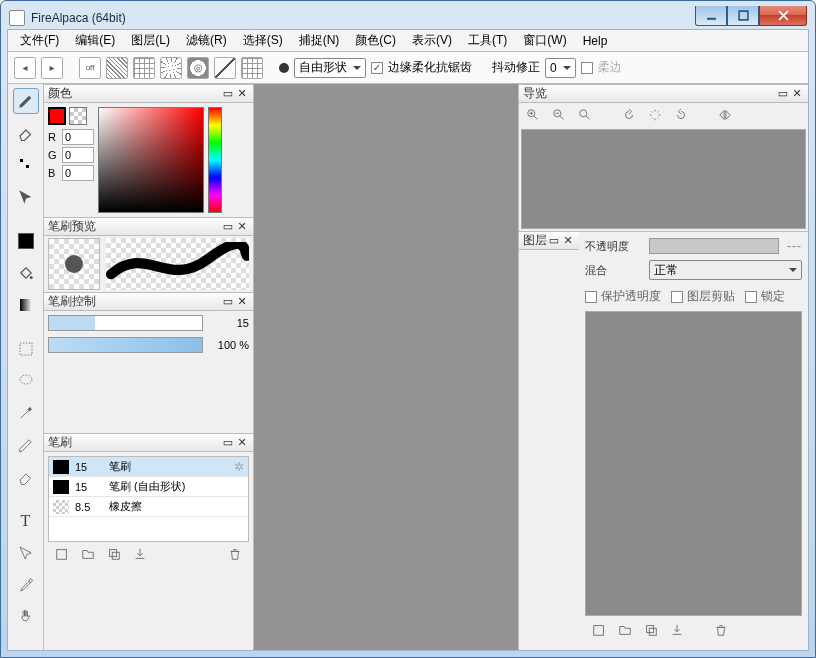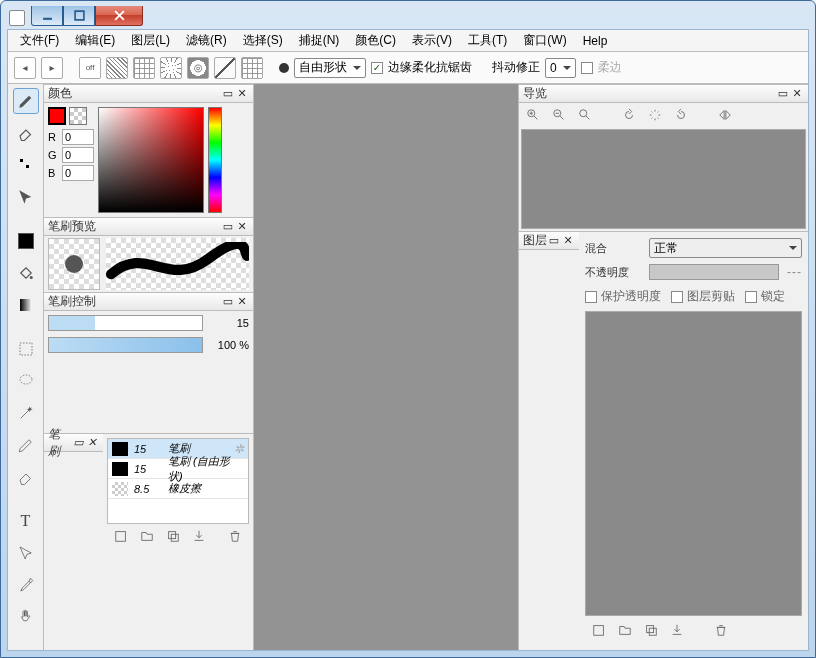--- a/index.html
+++ b/index.html
@@ -111,20 +111,21 @@
 .lc{display:flex;align-items:center;gap:4px;color:#666;font-size:11px;}
 .lay-canvas{height:270px;background:#8a8a8a;border:1px solid #aaa;}
 .lay-icons{display:flex;gap:10px;padding:6px;}
 </style>
 </head>
 <body>
 
 <div class="window">
   <div class="titlebar">
     <div class="app-icon"></div>
+    <div class="title">FireAlpaca (64bit)</div>
     <div class="winbtns">
       <div class="winbtn min">
           <svg viewBox="0 0 10 10">
             <path d="M1 7h8v2H1z" fill="currentColor"></path>
           </svg>
         </div>
       <div class="winbtn">
           <svg viewBox="0 0 10 10">
             <path d="M1 1h8v8H1z" fill="none" stroke="currentColor" stroke-width="1.5"></path>
           </svg>
@@ -340,21 +341,21 @@
             <div class="bc-row">
               <div class="slider g">
                   <div class="fill" style="width:100%"></div>
                 </div>
               <div class="bc-val">100 %</div>
             </div>
             <div class="bc-space"></div>
           </div>
         </div>
 
-        <div class="panel" style="flex:1;display:flex;flex-direction:row;font-style:italic;">
+        <div class="panel" style="flex:1;display:flex;flex-direction:column;">
           <div class="panel-hd">
               <span>笔刷</span>
               <span class="spacer"></span>
               <span class="x">▭</span>
               <span class="x">✕</span>
             </div>
           <div class="panel-bd" style="flex:1;">
             <div class="blist" id="brush-list">
                 <div class="brow sel">
                   <div class="bsw "></div>
@@ -468,29 +469,29 @@
 
         <div class="panel" style="flex:1;display:flex;flex-direction:row;">
           <div class="panel-hd">
               <span>图层</span>
               <span class="spacer"></span>
               <span class="x">▭</span>
               <span class="x">✕</span>
             </div>
           <div class="lay-bd" style="flex:1;display:flex;flex-direction:column;">
             <div class="lay-row">
+              <div class="lab">不透明度</div>
+              <div class="op-slider"></div>
+              <div class="dashes">---</div>
+            </div>
+            <div class="lay-row">
               <div class="lab">混合</div>
               <div class="select" style="flex:1;background:#eee;">
                   <span>正常</span>
                 </div>
-            </div>
-            <div class="lay-row">
-              <div class="lab">不透明度</div>
-              <div class="op-slider"></div>
-              <div class="dashes">---</div>
             </div>
             <div class="lay-checks">
               <div class="lc">
                   <span class="cb"></span>
                   <span>保护透明度</span>
                 </div>
               <div class="lc">
                   <span class="cb"></span>
                   <span>图层剪贴</span>
                 </div>

